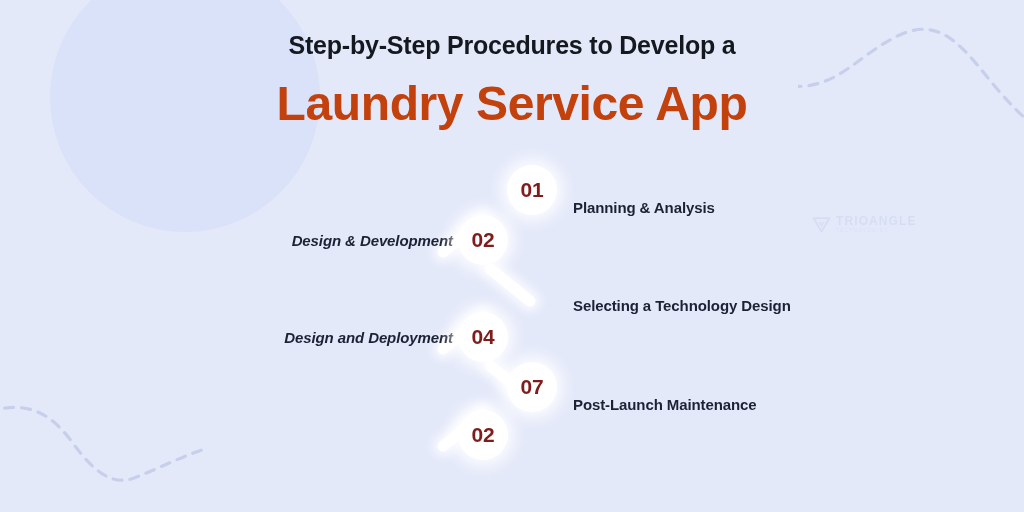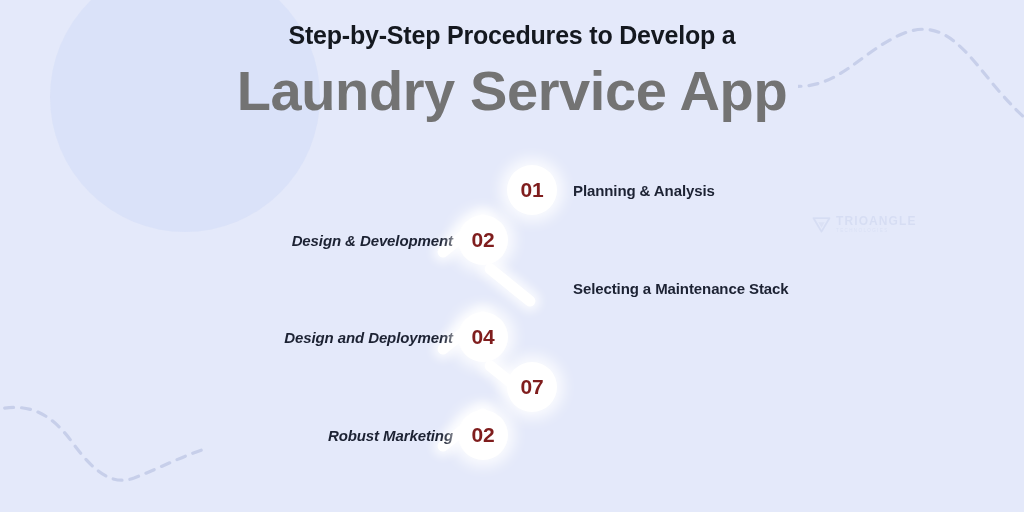--- a/index.html
+++ b/index.html
@@ -46,39 +46,39 @@
   .deco-wave.bottom-left {
     left: -6px;
     bottom: 6px;
     width: 210px;
     height: 120px;
   }
 
   
   .heading {
     position: absolute;
-    top: 20px;
+    top: 30px;
     left: 0;
     width: 1024px;
     text-align: center;
   }
   .heading-line1 {
     font-size: 25px;
     font-weight: bold;
     color: #14181f;
     letter-spacing: -.2px;
     line-height: 1.25;
   }
   .heading-line2 {
-    font-size: 56px;
-    font-weight: bold;
-    color: #737373;
+    font-size: 48px;
+    font-weight: bold;
+    color: #c2410c;
     letter-spacing: -.4px;
     line-height: 1.3;
-    margin-top: 4px;
+    margin-top: 12px;
   }
 
   
   .chain {
     position: absolute;
     left: 0;
     top: 0;
     width: 1024px;
     height: 512px;
   }
@@ -122,20 +122,21 @@
     color: #1c2233;
     letter-spacing: -.1px;
     white-space: nowrap;
     top: 50%;
     transform: translateY(-50%);
     z-index: 2;
   }
   .step.side-right .step-label {
     left: 66px;
     text-align: left;
+    margin-top: 17px;
   }
   .step.side-left .step-label {
     right: 55px;
     text-align: left;
     font-style: italic;
   }
 
   
   .watermark {
     position: absolute;
@@ -204,41 +205,41 @@
     </div>
 
     <div class="step side-left" style="left:458px; top:215px; width:50px;">
       <div class="step-node">
         <span class="step-num">02</span>
       </div>
       <div class="step-label">Design &amp; Development</div>
     </div>
 
     <div class="step side-right" style="left:507px; top:263px; width:380px;">
-      <div class="step-label">Selecting a Maintenance Stack</div>
+      <div class="step-label">Selecting a Technology Design</div>
     </div>
 
     <div class="step side-left" style="left:458px; top:312px; width:50px;">
       <div class="step-node">
         <span class="step-num">04</span>
       </div>
       <div class="step-label">Design and Deployment</div>
     </div>
 
     <div class="step side-right" style="left:507px; top:362px; width:380px;">
       <div class="step-node">
         <span class="step-num">07</span>
       </div>
+      <div class="step-label">Post-Launch Maintenance</div>
     </div>
 
     <div class="step side-left" style="left:458px; top:410px; width:50px;">
       <div class="step-node">
         <span class="step-num">02</span>
       </div>
-      <div class="step-label">Robust Marketing</div>
     </div>
 
   </div>
 
   <div class="watermark">
     <svg width="19" height="19" viewBox="0 0 24 24">
       <path d="M2 4 L22 4 L12 21 Z" fill="none" stroke="#b9c4e6" stroke-width="2.4" stroke-linejoin="round"></path>
       <path d="M8 9 L16 9 L12 16 Z" fill="#c7cfea"></path>
     </svg>
     <span class="wm-text">

